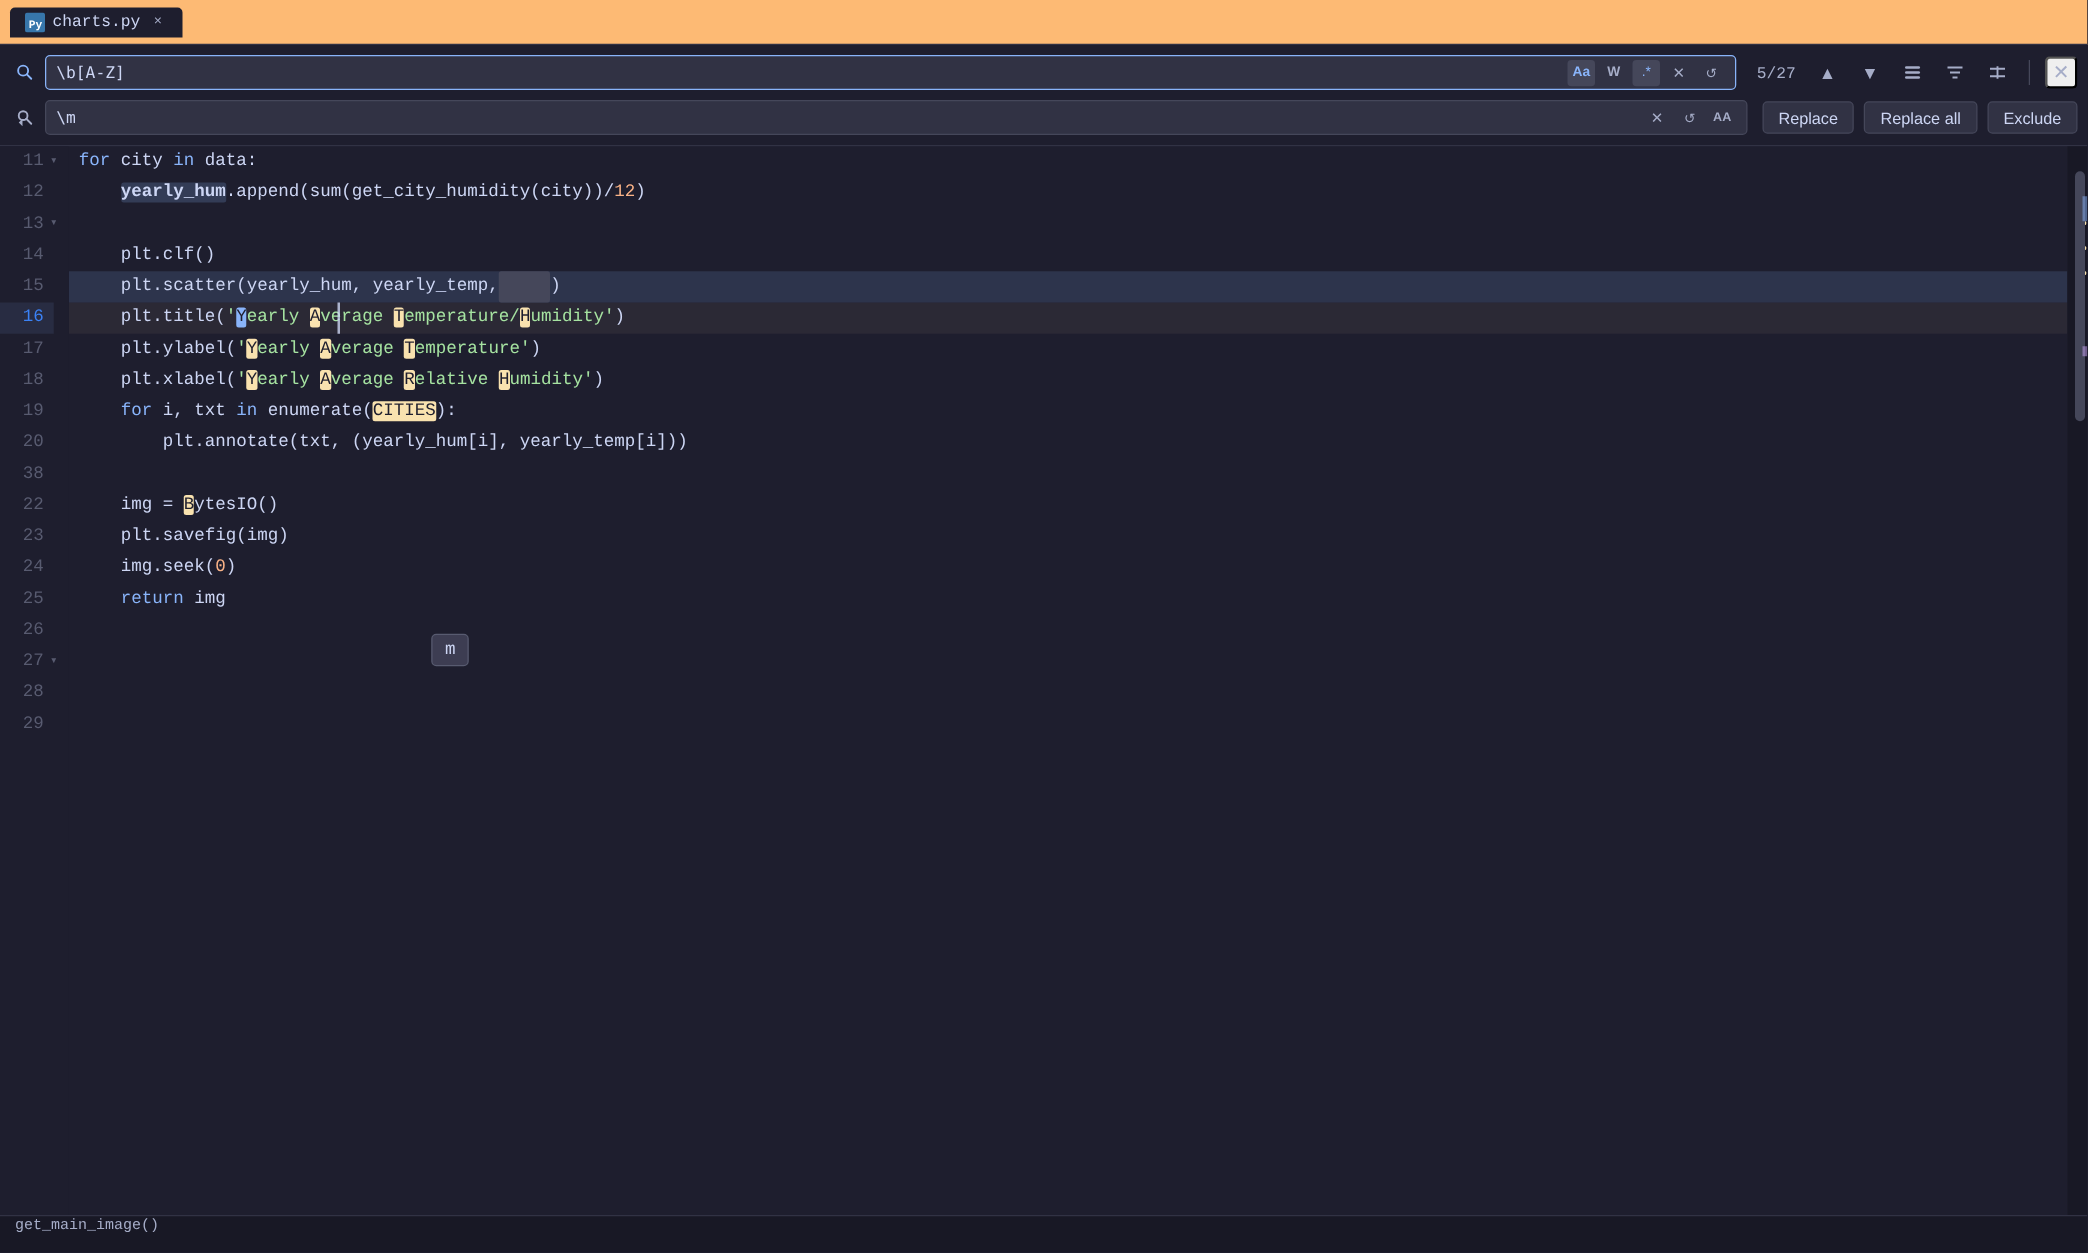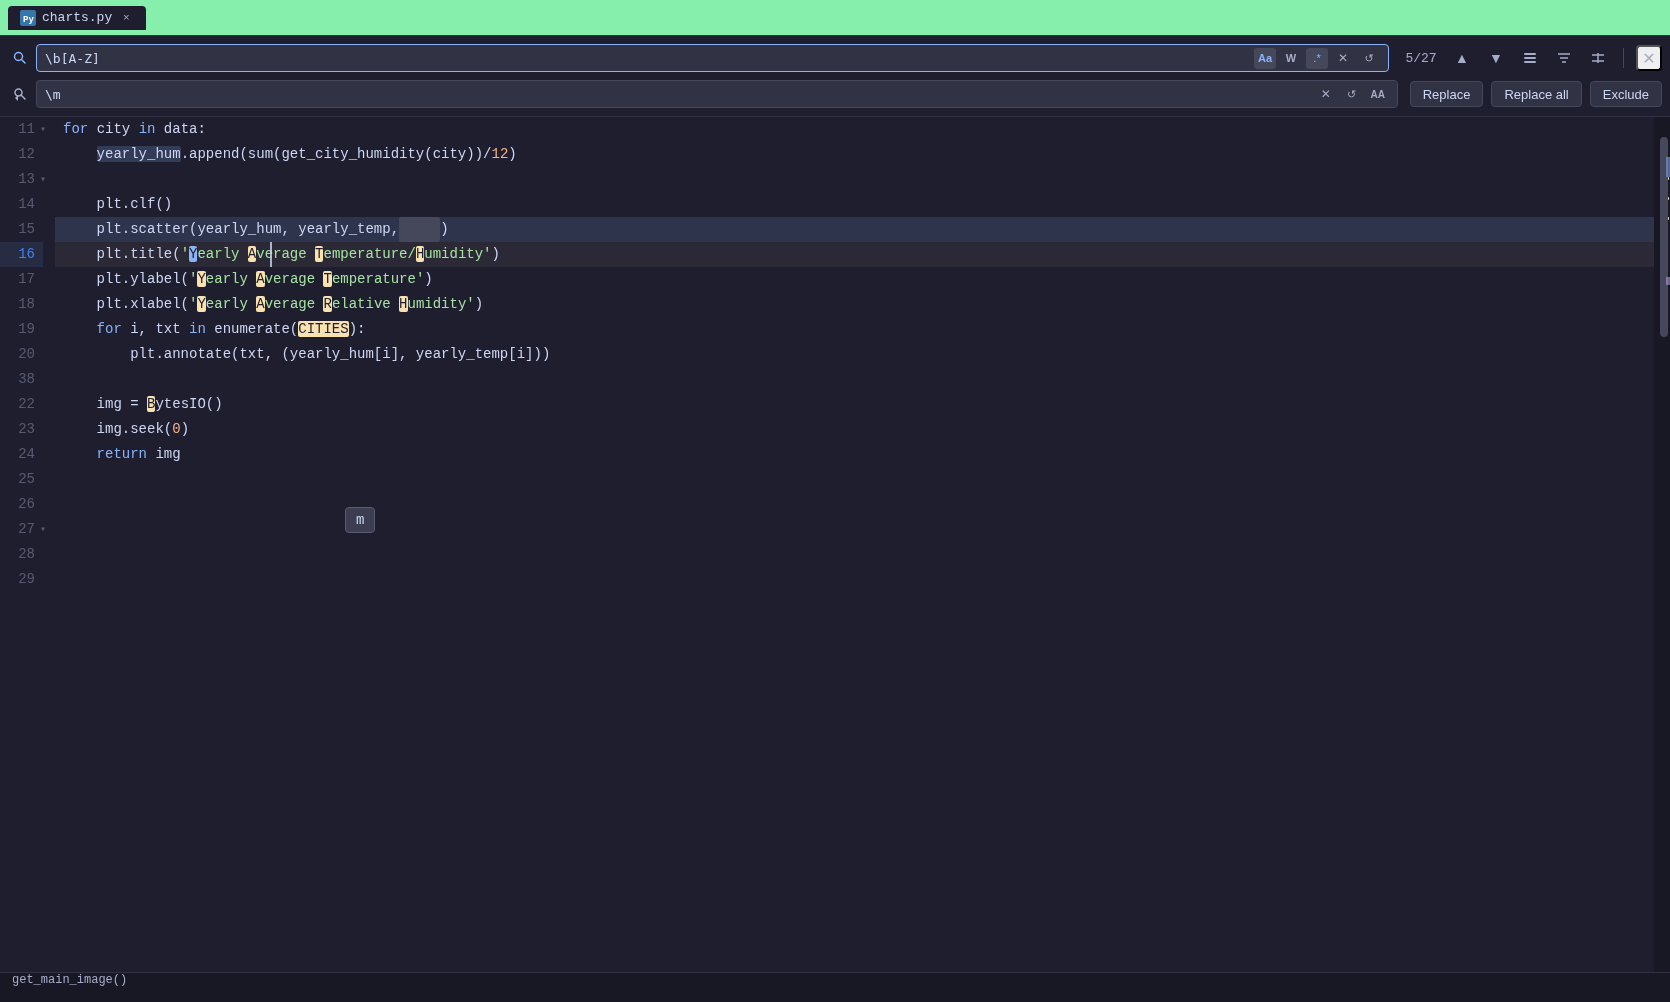--- a/index.html
+++ b/index.html
@@ -12,21 +12,21 @@
       height: 1002px;
       overflow: hidden;
       display: flex;
       flex-direction: column;
     }
 
     
     .tab-bar {
       display: flex;
       align-items: center;
-      background: #86efac;
+      background: #fdba74;
       height: 36px;
       padding: 0 8px;
       border-bottom: 1px solid #313244;
     }
     .tab {
       display: flex;
       align-items: center;
       gap: 6px;
       padding: 4px 12px;
       background: #1e1e2e;
@@ -454,21 +454,21 @@
   </div>
 
   <div class="code-content">
 
     <div class="code-line">
       <span class="kw2">for</span><span class="plain"> </span><span class="plain">city</span><span class="plain"> </span><span class="kw2">in</span><span class="plain"> data:</span>
     </div>
 
 
     <div class="code-line">
-      <span class="plain">    <span style="background:rgba(137,180,250,0.2);border-radius:2px;">yearly_hum</span>.append(sum(get_city_humidity(city))/<span class="num">12</span>)</span>
+      <span class="plain">    <span style="background:rgba(137,180,250,0.2);border-radius:2px;font-weight:bold;">yearly_hum</span>.append(sum(get_city_humidity(city))/<span class="num">12</span>)</span>
     </div>
 
     <div class="code-line"></div>
 
     <div class="code-line">
       <span class="plain">    plt.clf()</span>
     </div>
 
     <div class="code-line selected-line">
       <span class="plain">    plt.scatter(yearly_hum, yearly_temp,</span><span style="background:#45475a;padding:0 8px;border-radius:2px;">   </span><span class="plain">)</span>
@@ -496,20 +496,23 @@
     <div class="code-line">
       <span class="plain">        plt.annotate(txt, (yearly_hum[i], yearly_temp[i]))</span>
     </div>
 
     <div class="code-line"></div>
 
     <div class="code-line">
       <span class="plain">    img = <span class="match-hl">B</span>ytesIO()</span>
     </div>
 
+    <div class="code-line">
+      <span class="plain">    plt.savefig(img)</span>
+    </div>
 
     <div class="code-line">
       <span class="plain">    img.seek(<span class="num">0</span>)</span>
     </div>
 
     <div class="code-line">
       <span class="kw2">    return</span><span class="plain"> img</span>
     </div>
 
     <div class="code-line"></div>

